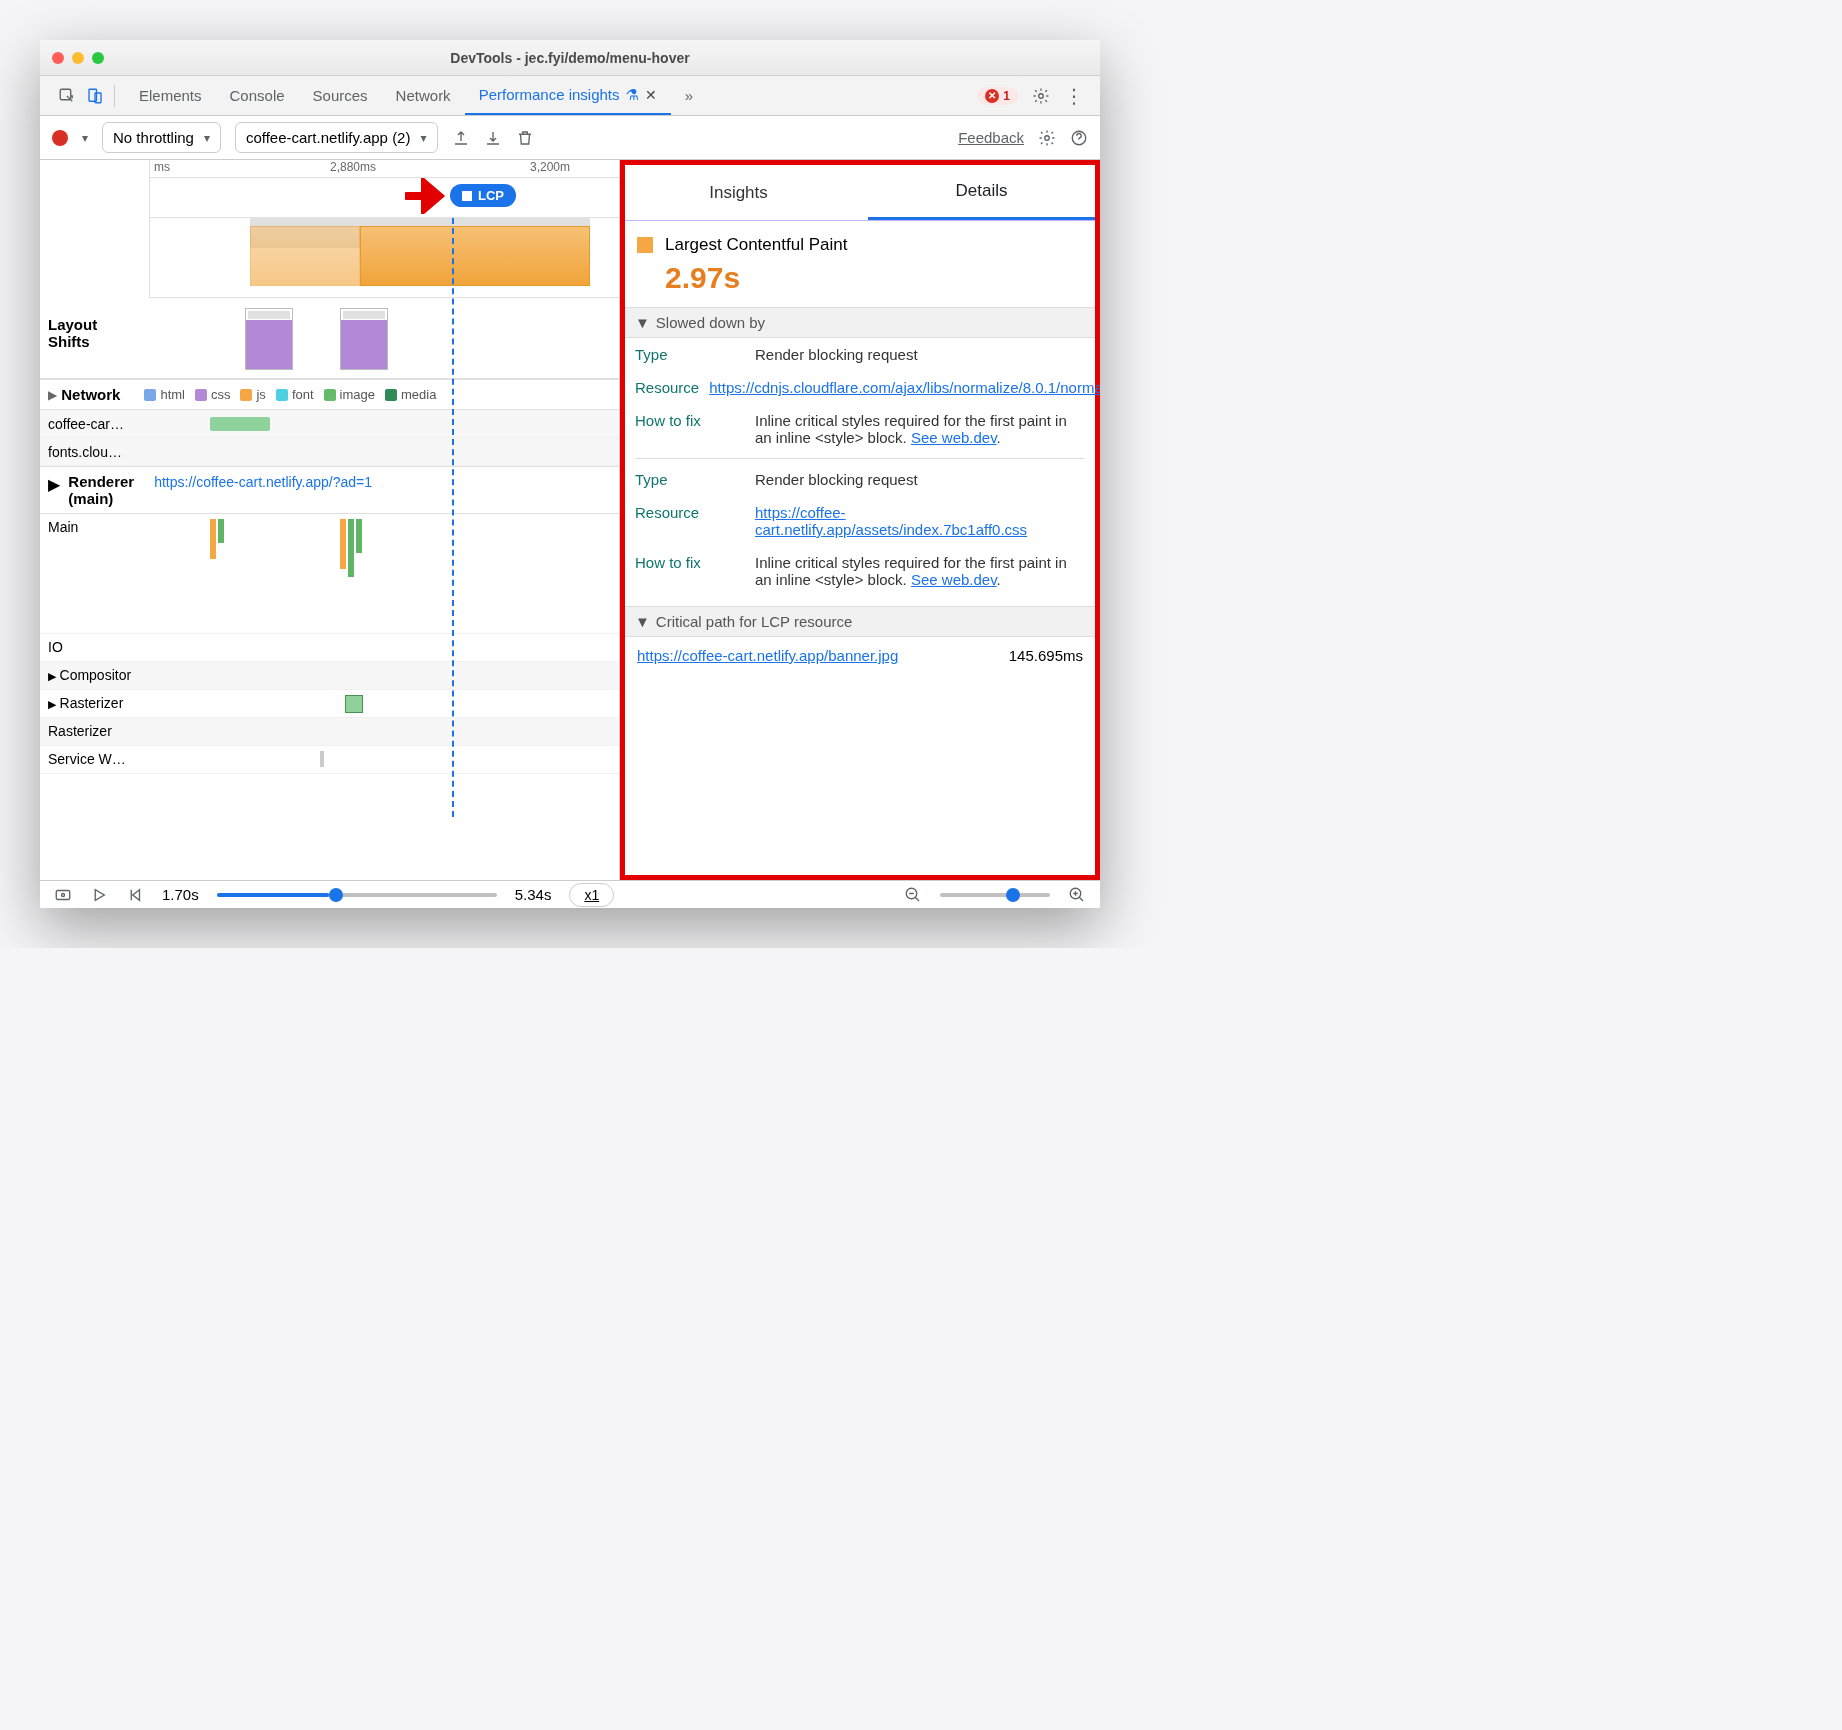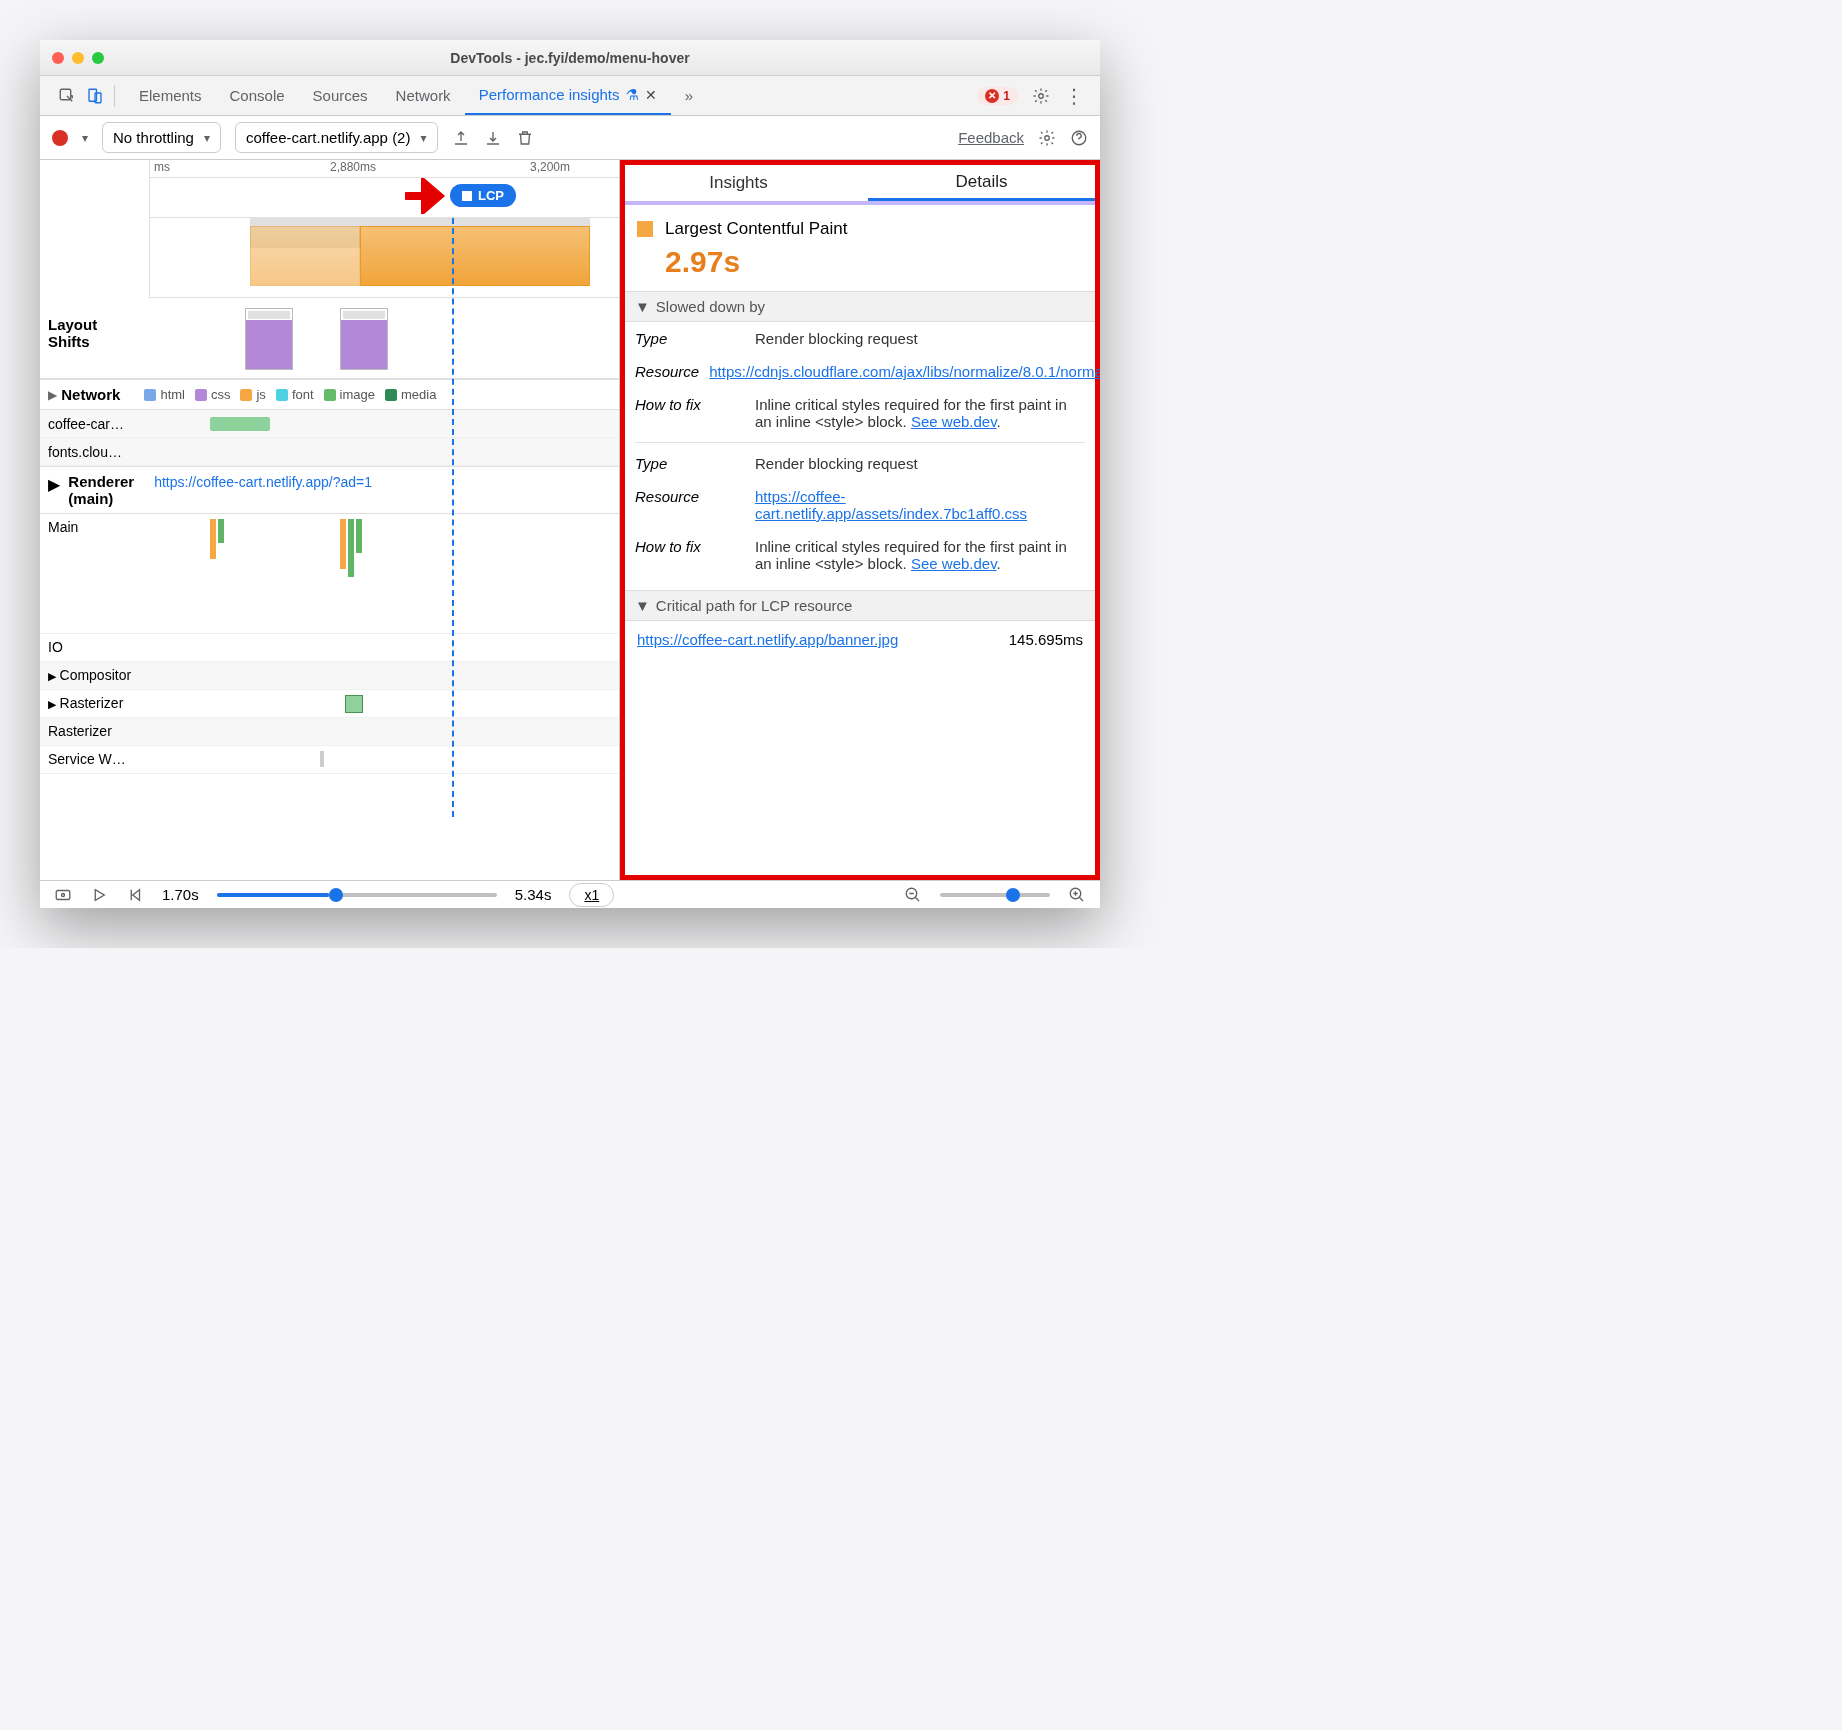--- a/index.html
+++ b/index.html
@@ -55,30 +55,30 @@
 .net-name{ width:110px; padding-left:8px; white-space:nowrap; overflow:hidden; text-overflow:ellipsis;}
 .net-bar-area{flex:1; position:relative; height:100%;}
 .net-bar{position:absolute; top:7px; height:14px; border-radius:2px;}
 .renderer-header{display:flex; align-items:flex-start; padding:6px 8px; border-top:1px solid #e0e0e0; border-bottom:1px solid #e0e0e0; gap:8px;}
 .renderer-header .title{font-weight:700; font-size:15px;}
 .renderer-url{color:#1a73e8; font-size:14px;}
 .thread-row{display:flex; border-bottom:1px solid #f0f0f0; min-height:28px; font-size:14px;}
 .thread-name{width:110px; padding:5px 8px;}
 .thread-track{flex:1; position:relative;}
 .task-bar{position:absolute; top:5px; height:60px; width:6px;}
-.right-tabs{ height:40px; display:flex; border-bottom:4px solid #c4b5fd;gap:16px;}
+.right-tabs{ height:56px; display:flex; border-bottom:1px solid #c4b5fd;gap:16px;}
 .rtab{ flex:1; display:flex; align-items:center; justify-content:center; font-size:17px; color:#333; cursor:pointer;}
 .rtab.active{ color:#202124; border-bottom:3px solid #1a73e8; font-weight:500;}
 .lcp-head{ padding:14px 12px 6px; display:flex; align-items:center; gap:12px;}
 .lcp-head .sq{width:16px;height:16px; background:#f4a742;}
 .lcp-head .txt{font-size:17px;}
 .lcp-value{ padding:0 12px 12px 40px; font-size:30px; font-weight:700; color:#e77f1e;}
 .section-head{ background:#f1f1f1; padding:6px 10px; font-size:15px; color:#555; display:flex; align-items:center; gap:6px; border-top:1px solid #ddd; border-bottom:1px solid #ddd;}
 .kv-row{ display:flex; padding:8px 10px; font-size:15px; gap:10px;}
-.kv-key{ width:110px; color:#000000;font-style:italic;}
+.kv-key{ width:110px; color:#0f766e;}
 .kv-val{ flex:1; color:#333;}
 .kv-val a, .link{ color:#1a73e8; text-decoration:underline; cursor:pointer;}
 .divider{height:1px;background:#e0e0e0; margin:4px 10px;}
 .crit-row{display:flex; justify-content:space-between; padding:10px 12px; font-size:15px;}
 .footer{ height:28px; border-top:1px solid #ccc; display:flex; align-items:center; padding:0 14px; gap:18px; background:#fff;}
 .footer .zoom-slider{ position:relative; width:110px; height:4px; background:#c0c0c0; border-radius:2px;}
 .footer .zoom-slider .thumb-dot{position:absolute; top:-5px; width:14px; height:14px; background:#1a73e8; border-radius:50%;}
 .footer .range{ position:relative; width:280px; height:4px; background:#c0c0c0; border-radius:2px;}
 .footer .range .fill{position:absolute; left:0; width:40%; height:100%; background:#1a73e8; border-radius:2px;}
 .footer .range .thumb-dot{position:absolute; top:-5px; left:40%; width:14px; height:14px; background:#1a73e8; border-radius:50%;}

